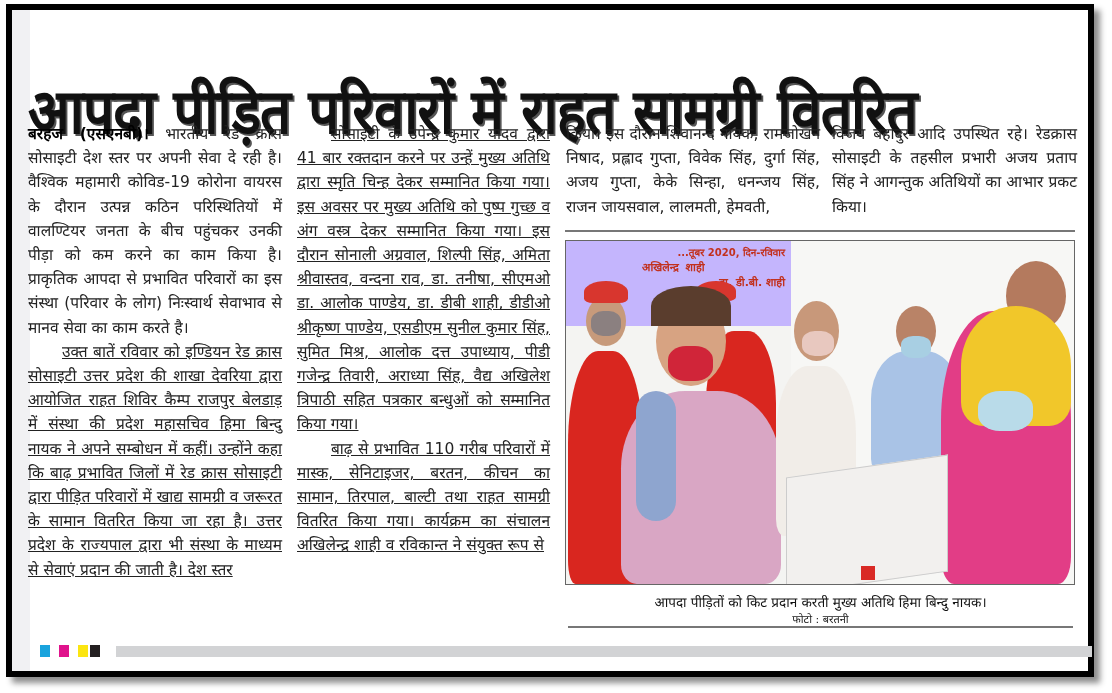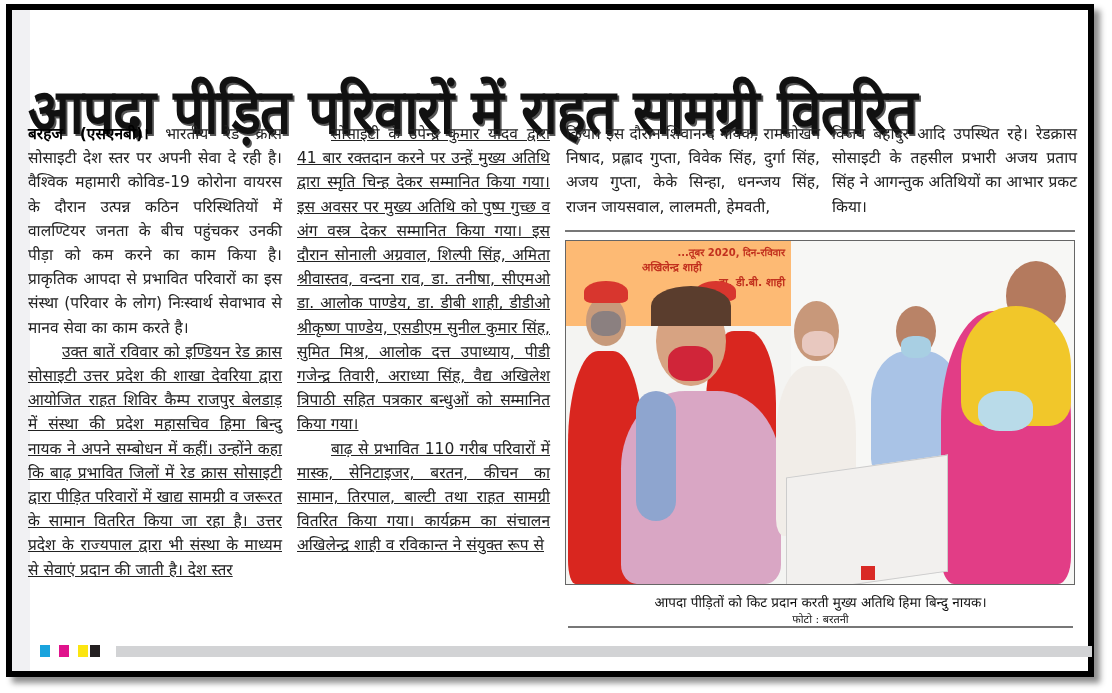--- a/index.html
+++ b/index.html
@@ -10,21 +10,21 @@
   .col { position:absolute; top:122px; font-family:"DejaVu Sans", sans-serif; font-size:15.5px; line-height:24.2px; color:#222; text-align:justify; }
   .col p { margin:0; }
   .col .indent { text-indent:34px;text-decoration:underline; }
   .col-1 { left:28px; width:254px; }
   .col-2 { left:297px; width:253px; }
   .col-3 { left:566px; width:254px; }
   .col-4 { left:832px; width:245px; }
   .dateline { font-weight:bold; color:#000000; }
   .hr { position:absolute; height:2px; background:#777; }
   .photo { position:absolute; left:565px; top:240px; width:508px; height:343px; border:1px solid #666; overflow:hidden; background:#f4f4f2; }
-  .banner { position:absolute; left:0; top:0; width:225px; height:85px; background:#fdba74; color:#c2311e; font-size:11px; font-weight:bold; padding:4px 6px; box-sizing:border-box; }
+  .banner { position:absolute; left:0; top:0; width:225px; height:85px; background:#c4b5fd; color:#c2311e; font-size:11px; font-weight:bold; padding:4px 6px; box-sizing:border-box; }
   .banner span { display:block; }
   .person { position:absolute; border-radius:40% 40% 10% 10%; }
   .head { position:absolute; border-radius:50%; background:#c79a7b; }
   .mask { position:absolute; border-radius:40%; }
   .cap { position:absolute; border-radius:50% 50% 20% 20%; background:#d8362e; }
   .box { position:absolute; background:#f2f0ee; border:1px solid #ccc; transform:skewY(-8deg); }
   .caption { position:absolute; left:568px; top:593px; width:505px; font-size:13.5px; color:#111; display:flex; justify-content:space-between; align-items:center;flex-direction:column; }
   .caption .credit { font-size:11px; color:#222; }
   .cmyk { position:absolute; top:645px; width:10px; height:12px; }
   .grey-bar { position:absolute; left:116px; top:646px; width:976px; height:11px; background:#d2d3d5; }
@@ -54,21 +54,21 @@
 
 <div class="col col-4">
   <p>विजय बहादुर आदि उपस्थित रहे। रेडक्रास सोसाइटी के तहसील प्रभारी अजय प्रताप सिंह ने आगन्तुक अतिथियों का आभार प्रकट किया।</p>
 </div>
 
 <div class="hr" style="left:565px; top:230px; width:510px;"></div>
 
 <div class="photo">
   <div class="banner">
     <span style="text-align:right;font-size:10px;">...तूबर 2020, दिन-रविवार</span>
-    <span style="padding-left:70px;">अखिलेन्द्र शाही</span>
+    <span style="padding-left:70px;font-family:Liberation Mono, monospace;">अखिलेन्द्र शाही</span>
     <span style="text-align:right;">डा. डी.बी. शाही</span>
   </div>
   <div style="position:absolute;left:225px;top:0;width:283px;height:343px;background:#f7f7f5;"></div>
 
   <div class="person" style="left:2px;top:110px;width:75px;height:233px;background:#d9261f;"></div>
   <div class="head" style="left:20px;top:55px;width:40px;height:50px;"></div>
   <div class="cap" style="left:18px;top:40px;width:44px;height:22px;"></div>
   <div class="mask" style="left:25px;top:70px;width:30px;height:25px;background:#8b8080;"></div>
 
   <div class="person" style="left:140px;top:90px;width:70px;height:180px;background:#d9261f;"></div>

